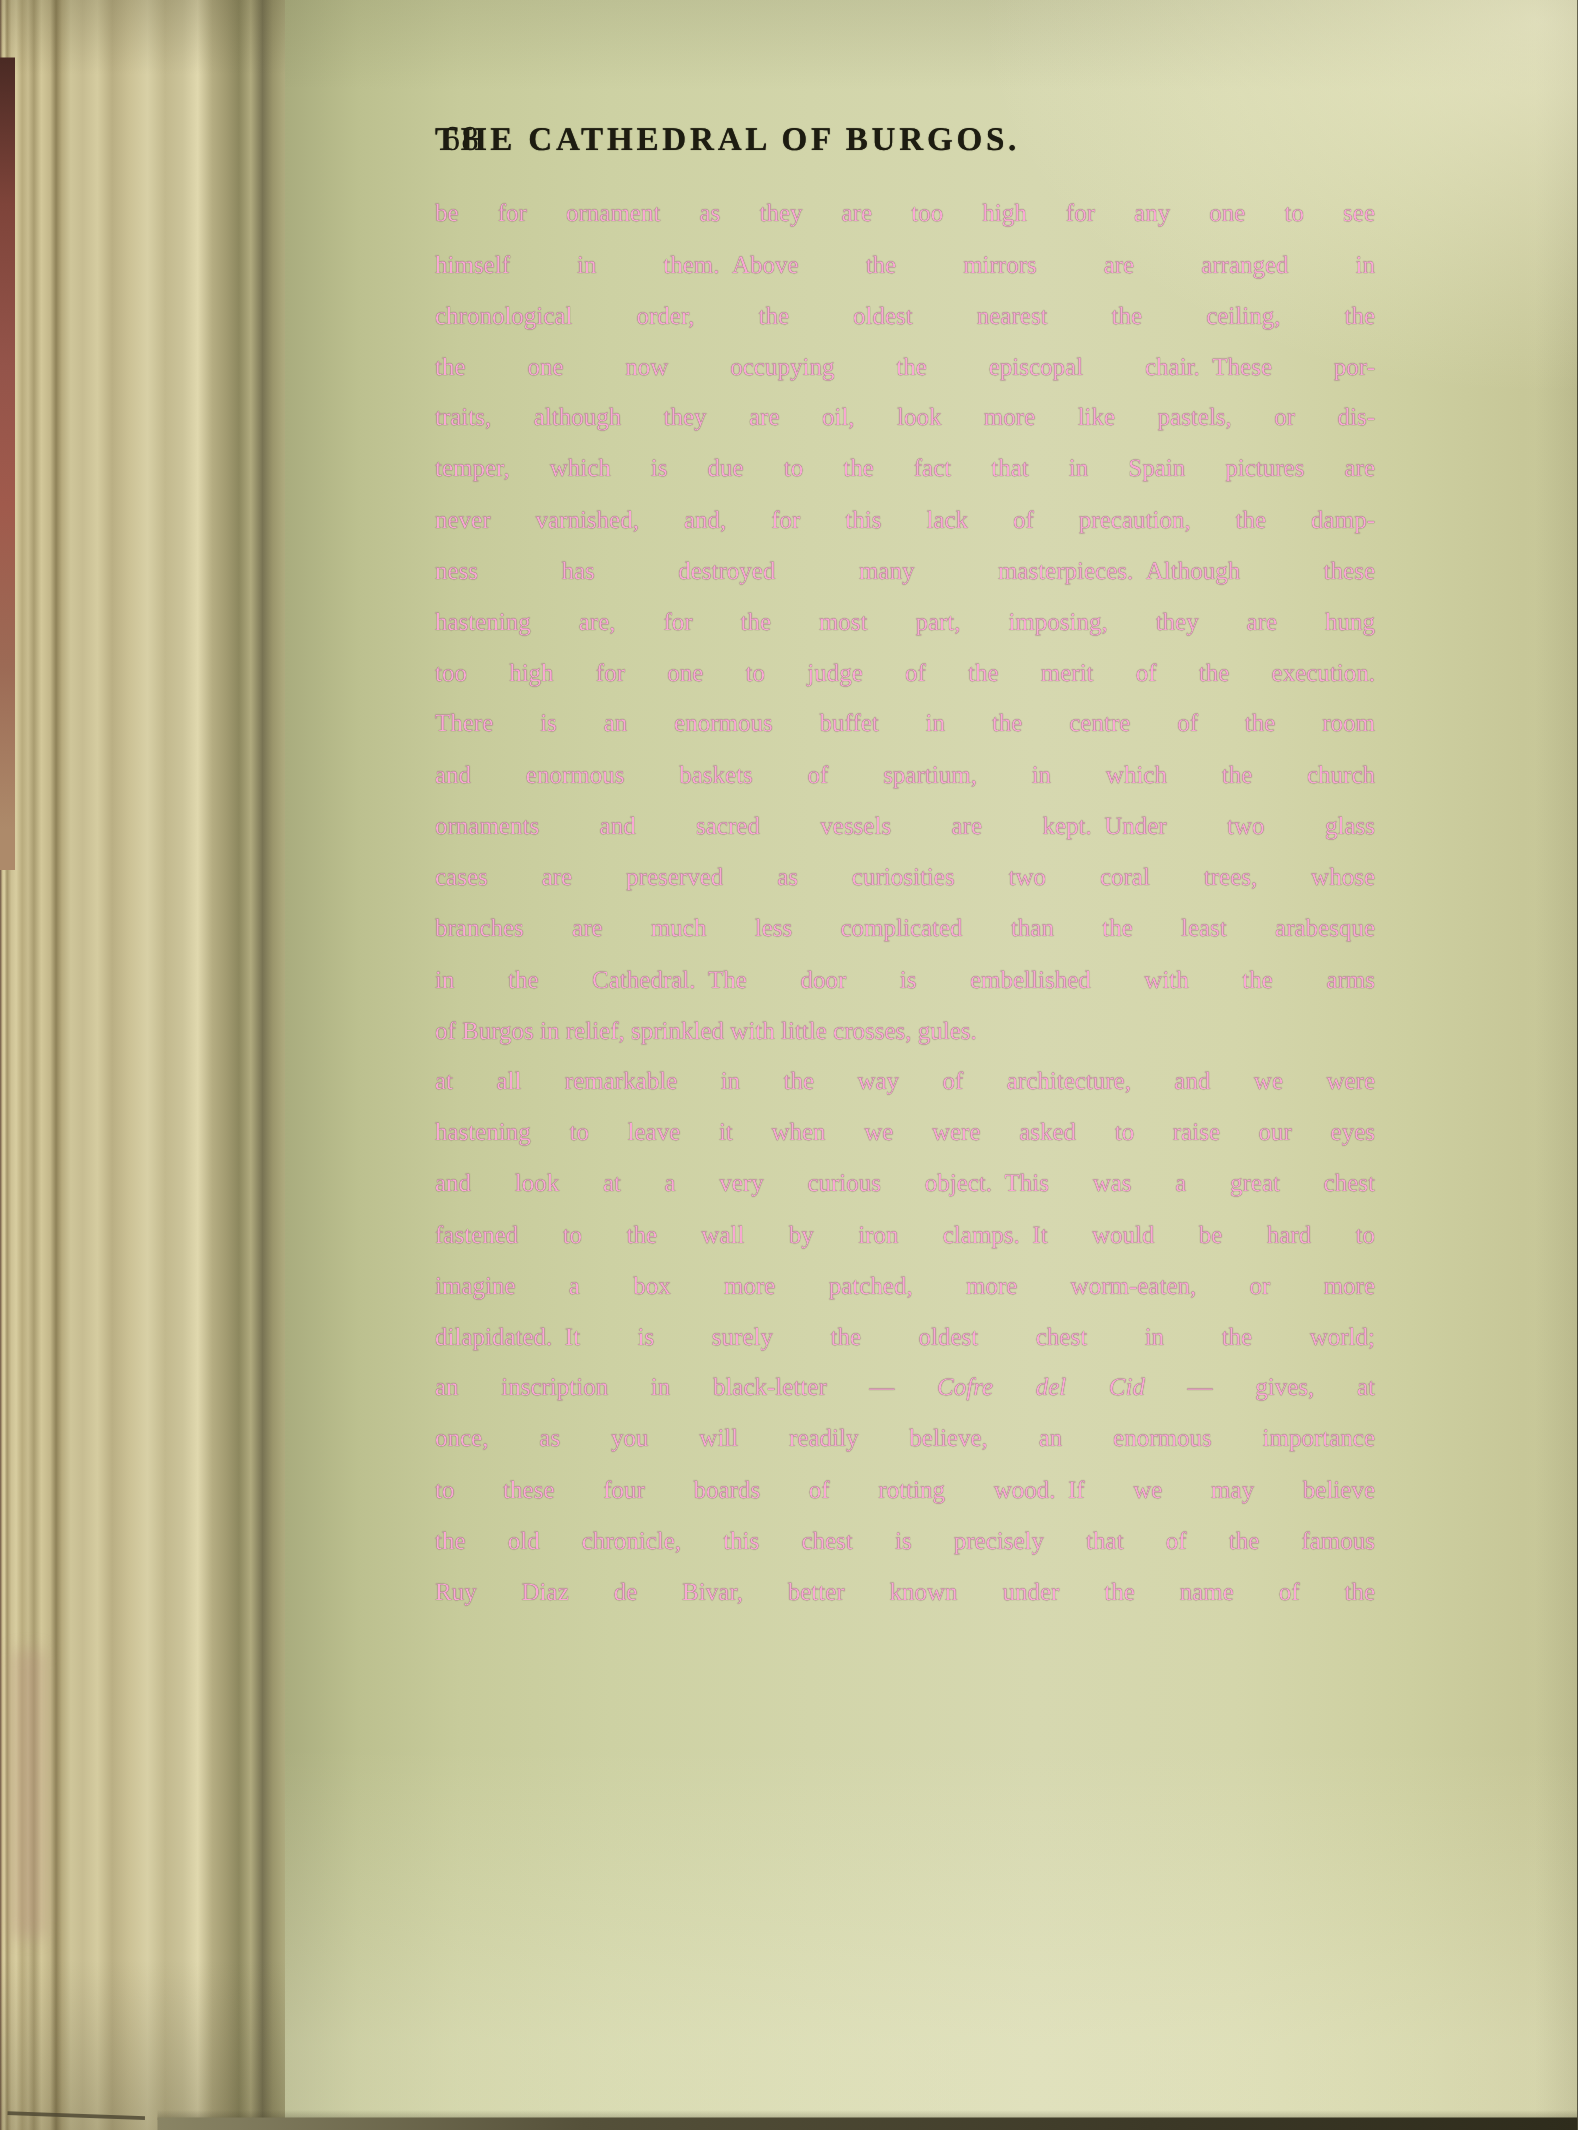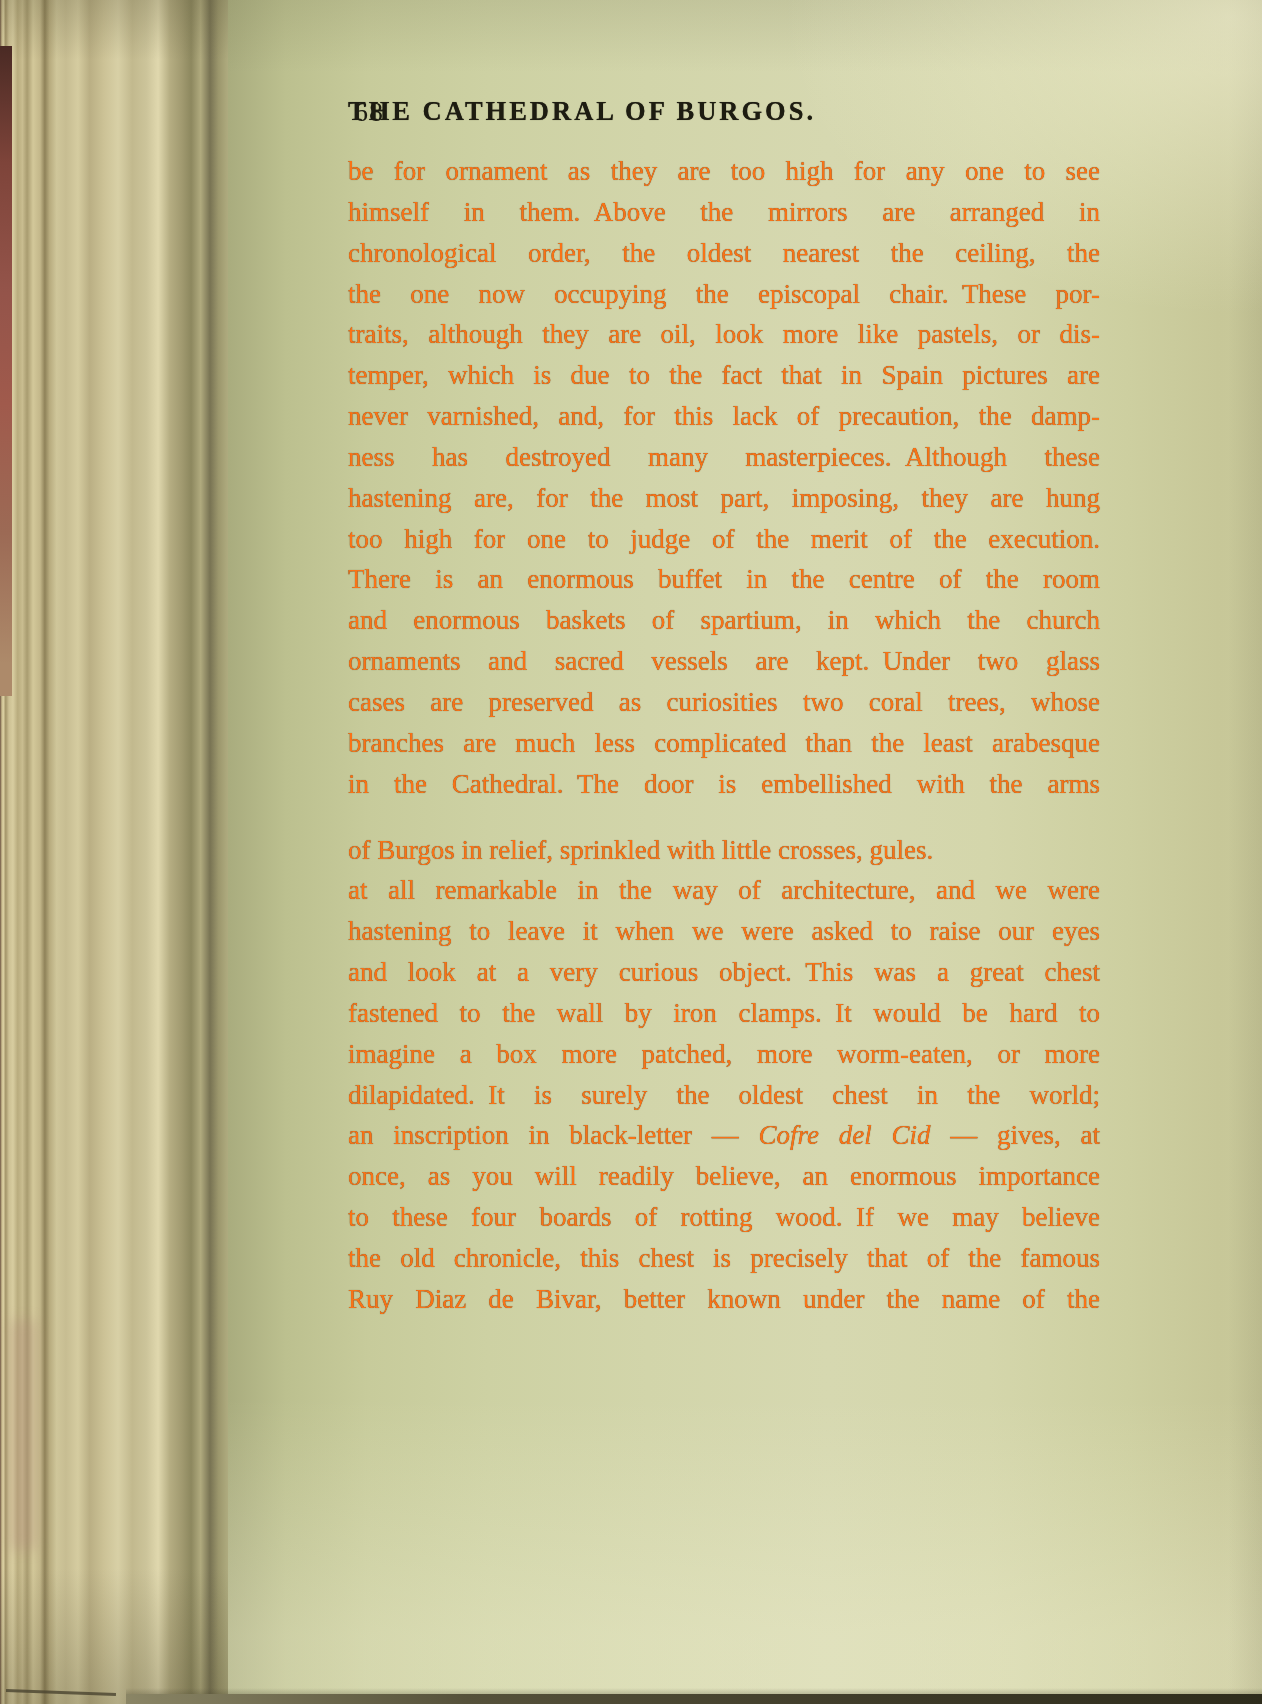--- a/index.html
+++ b/index.html
@@ -73,28 +73,28 @@
   }
   .header-title {
     position: absolute; left: 0; right: 0; top: 2px;
     text-align: left;
     font-weight: bold; font-size: 26.5px; letter-spacing: 3px;
     text-shadow: 0 0 0.7px rgba(29,28,17,0.9);
   }
   
   .text-block {
     position: absolute; left: 348px; top: 151px; width: 752px;
-    font-size: 27px; line-height: 40.85px; color: #f97316;
+    font-size: 20px; line-height: 40.85px; color: #f9a8d4;
     text-shadow: 0 0 0.7px rgba(33,32,20,0.85);
   }
   .line {
     height: 40.85px; overflow: visible; white-space: pre-wrap;
     text-align: justify; text-align-last: justify;
   }
-  .line.noj { text-align: right; text-align-last: left; margin-top: 25px; }
+  .line.noj { text-align: right; text-align-last: left; }
   .line.ind { padding-left: 40px; }
   .line .i { font-style: italic; }
 </style>
 </head>
 <body>
 
 <div class="scan-root">
   <div class="book-edge"></div>
   <div class="cover-red-strip"></div>
   <div class="pink-smudge"></div>

